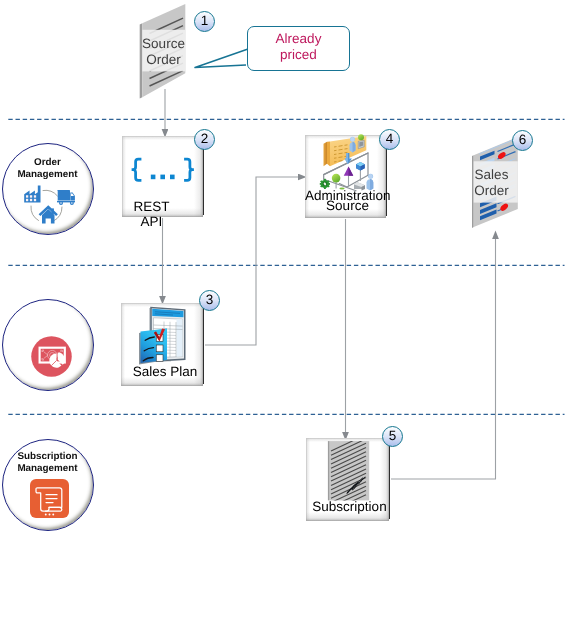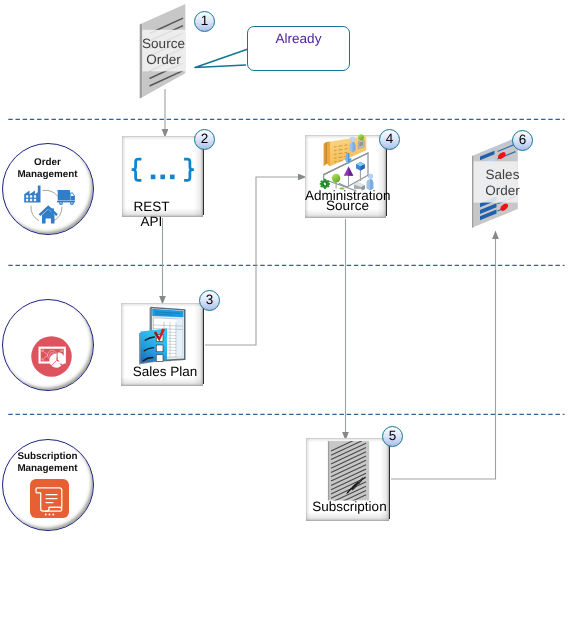--- a/index.html
+++ b/index.html
@@ -35,21 +35,21 @@
   
   .badge{position:absolute;width:21px;height:21px;border-radius:50%;
          background:linear-gradient(to bottom,#fdfeff 0%,#f0f4fc 18%,#dae3f7 52%,#b9c9ef 86%,#aabeeb 100%);
          border:1.3px solid #14768f;box-sizing:border-box;
          font-size:13.5px;color:#000;text-align:center;line-height:18.5px;}
 
   
   .callout{position:absolute;box-sizing:border-box;
            border:1.6px solid #177494;border-radius:7px;background:#fff;}
   .callout-text{position:absolute;left:0;right:8px;text-align:center;
-                font-size:13.5px;color:#4c1d95;line-height:15.4px;}
+                font-size:13.5px;color:#be185d;line-height:15.4px;}
 
   svg.layer{position:absolute;left:0;top:0;width:576px;height:624px;overflow:visible;}
   svg.iconsvg{position:absolute;overflow:visible;}
   .doclabel{position:absolute;text-align:center;font-size:13.5px;color:#404040;
             line-height:16px;}
 </style>
 </head>
 <body>
 
 <div id="stage">
@@ -499,31 +499,32 @@
           <path d="M9.0,67.5 L45.5,52.5"></path>
         </g>
         <g fill="#ee1212">
           <ellipse cx="31.8" cy="23.5" rx="4.4" ry="2.5" transform="rotate(-40 31.8 23.5)"></ellipse>
           <ellipse cx="34.2" cy="75.2" rx="4.4" ry="2.7" transform="rotate(-40 34.2 75.2)"></ellipse>
         </g>
       </g>
       <rect x="0" y="29.3" width="52" height="41.3" fill="#f2f2f2" opacity="0.86"></rect>
     </g>
   </svg>
-  <div class="doclabel" style="left:478px;top:167px;width:49px">
+  <div class="doclabel" style="left:467px;top:167px;width:49px">
     <div>Sales</div>
     <div>Order</div>
   </div>
 
   <svg class="layer" viewBox="0 0 576 624">
     <path d="M248,49 L195,67.5 L246,65" fill="#ffffff" stroke="#177494" stroke-width="1.5" stroke-linejoin="round"></path>
   </svg>
   <div class="callout" style="left:247px;top:26px;width:103px;height:45px"></div>
   <div class="callout-text" style="left:247px;width:103px;top:31.3px">
     <div>Already</div>
+    <div>priced</div>
   </div>
 
   <div class="badge" style="left:194px;top:11px">1</div>
   <div class="badge" style="left:194px;top:129px">2</div>
   <div class="badge" style="left:199px;top:290px">3</div>
   <div class="badge" style="left:379px;top:129px">4</div>
   <div class="badge" style="left:382px;top:426px">5</div>
   <div class="badge" style="left:512px;top:130px">6</div>
 
 </div>

